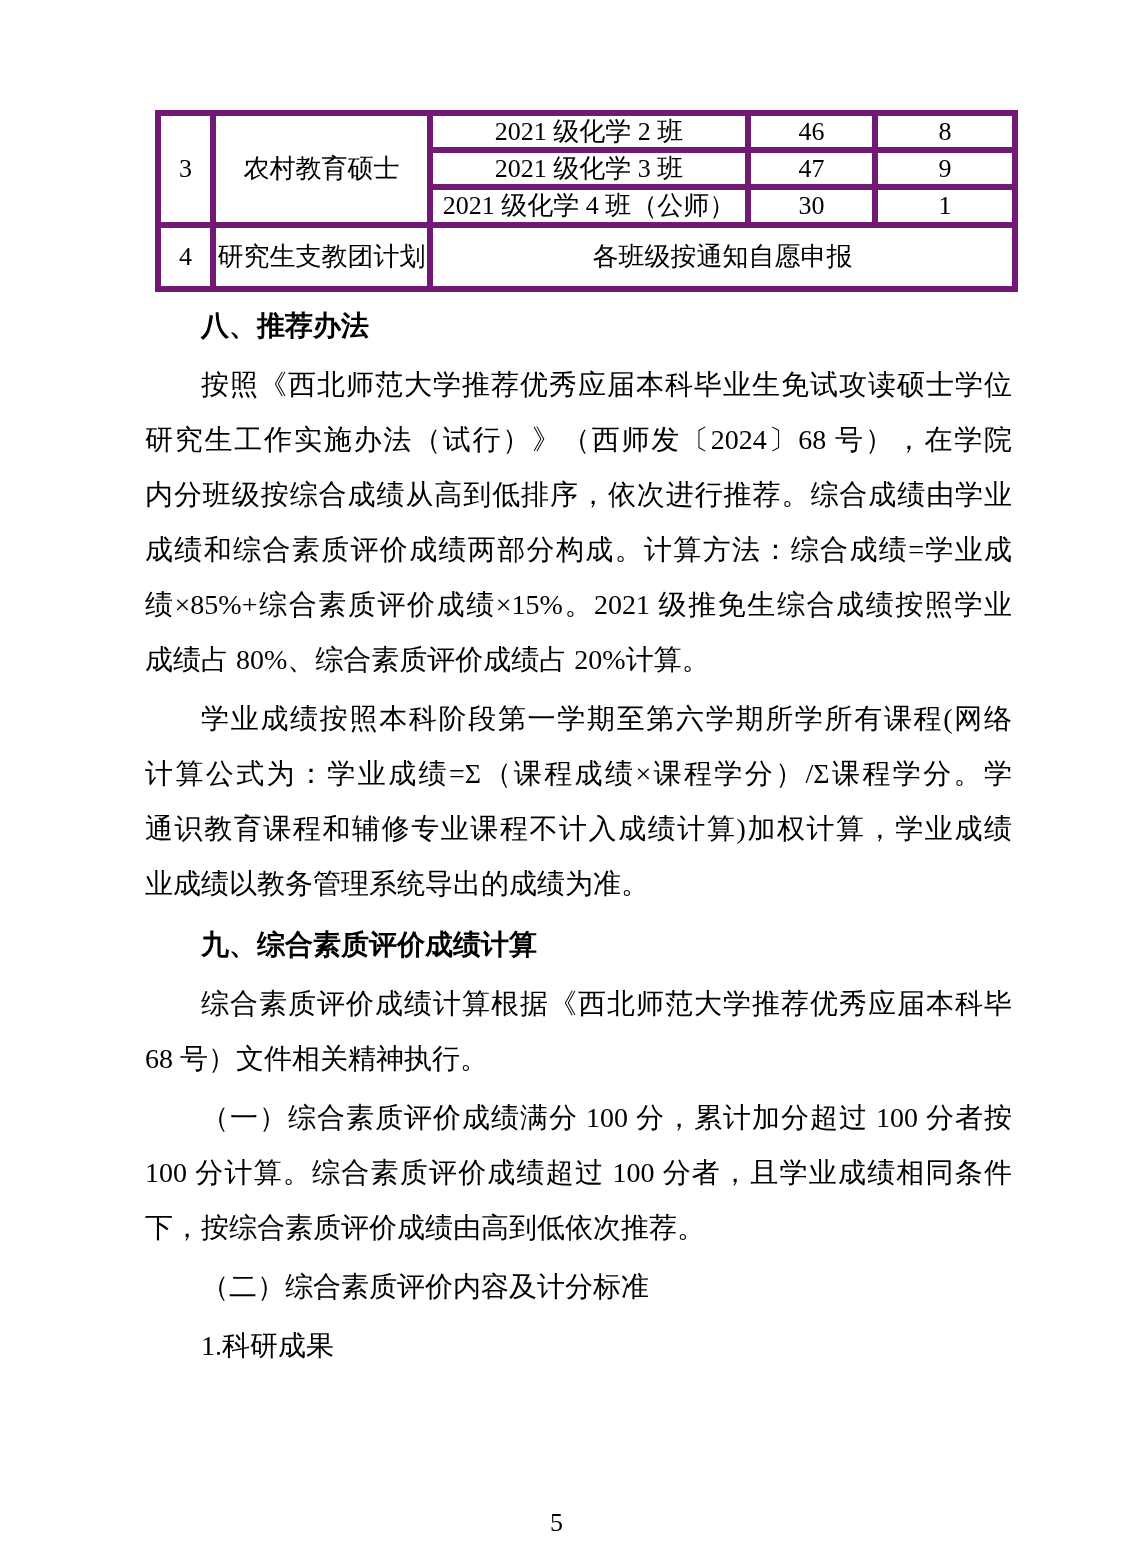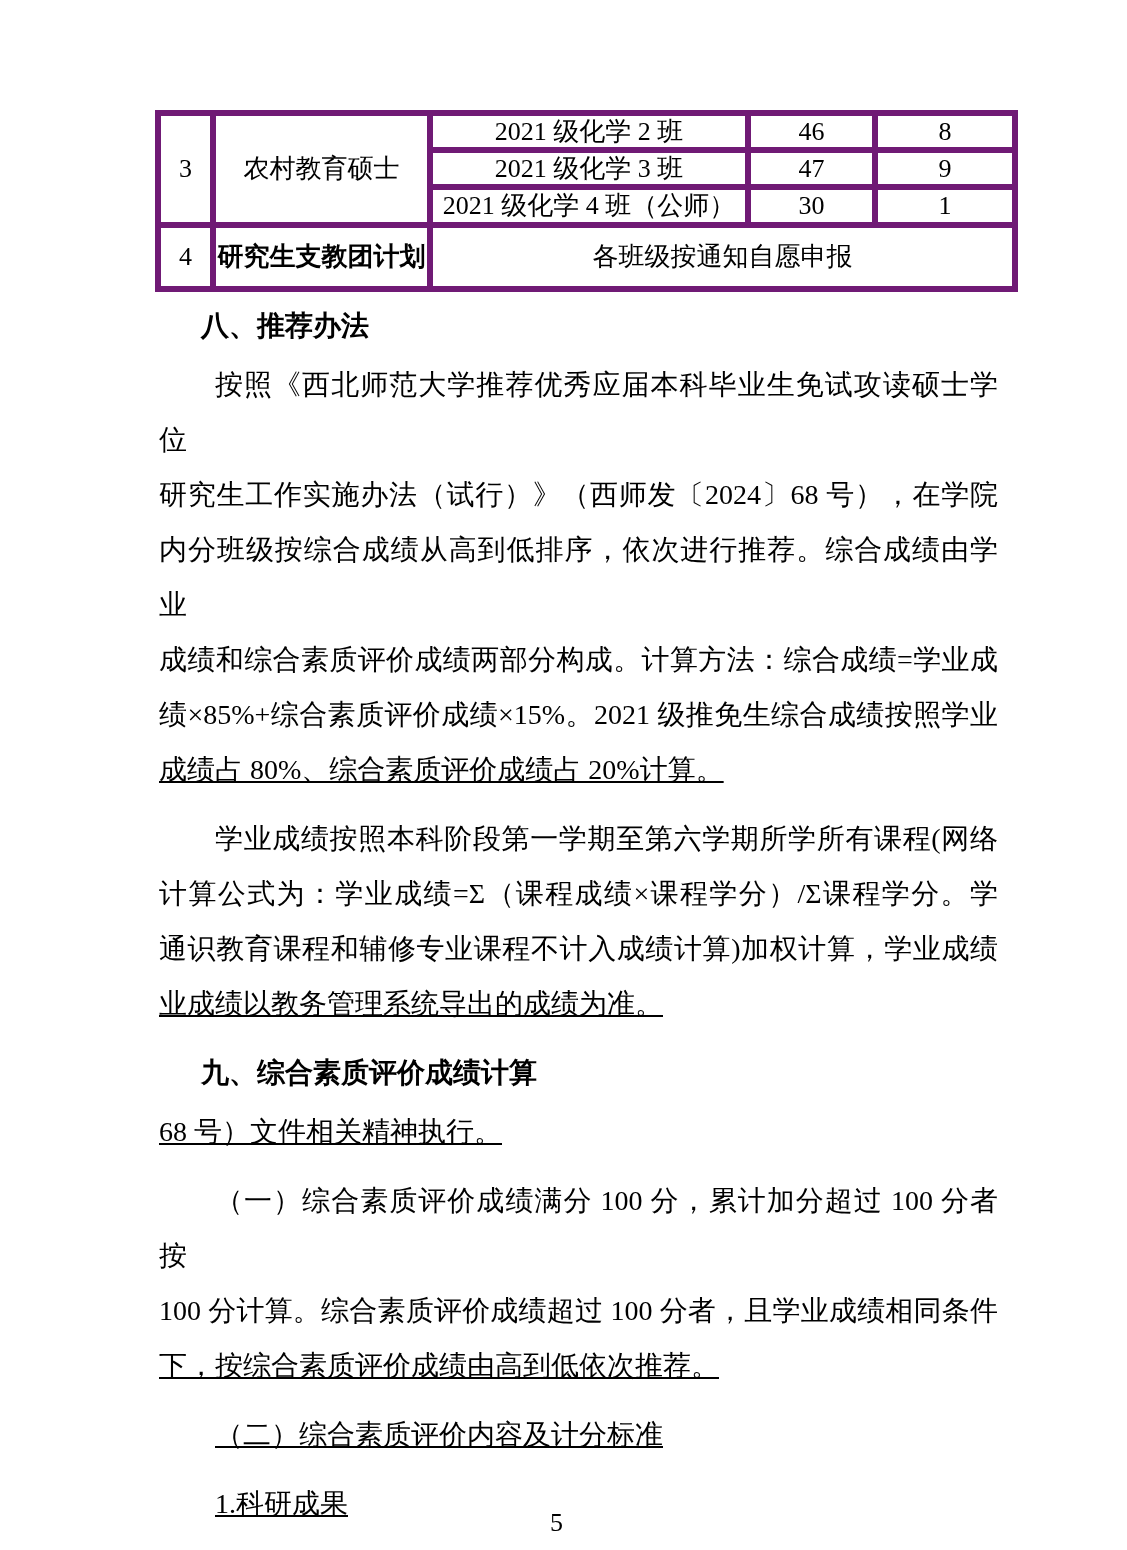--- a/index.html
+++ b/index.html
@@ -31,38 +31,38 @@
     text-align: center;
     vertical-align: middle;
     padding: 0 0;
     line-height: 1.2;
     overflow: hidden;
   }
   tr.r1 { height: 36px; }
   tr.r2 { height: 19px; font-family: Liberation Serif, serif; }
   tr.r3 { height: 24px; }
   tr.r4 { height: 64px; }
-  td.wrap2 { line-height: 30px; padding: 0 12px; font-weight: bold; }
+  td.wrap2 { line-height: 30px; padding: 0 12px; }
   
   .h {
     font-family: "Liberation Sans", "DejaVu Sans", sans-serif;
     font-weight: bold;
     font-size: 28px;
     line-height: 55px;
     text-indent: 2em;
     margin-top: 6px;
   }
-  .para { margin: 14px; margin-top: 4px; }
+  .para { margin: 0; margin-top: 4px; }
   .line {
     font-size: 28px;
     line-height: 55px;
     text-align: justify;
     text-align-last: justify;
   }
-  .line.last { text-align-last: left; text-decoration: underline; }
+  .line.last { text-align-last: left; }
   .line.indent { text-indent: 2em; }
   .pagenum {
     position: absolute;
     top: 1508px;
     left: 0;
     width: 1113px;
     text-align: center;
     font-size: 26px;
     line-height: 30px;
   }
@@ -121,20 +121,21 @@
     <div class="para">
       <div class="line indent">学业成绩按照本科阶段第一学期至第六学期所学所有课程(网络</div>
       <div class="line">计算公式为：学业成绩=Σ（课程成绩×课程学分）/Σ课程学分。学</div>
       <div class="line">通识教育课程和辅修专业课程不计入成绩计算)加权计算，学业成绩</div>
       <div class="line last">业成绩以教务管理系统导出的成绩为准。</div>
     </div>
 
     <div class="h">九、综合素质评价成绩计算</div>
 
     <div class="para">
+      <div class="line indent">综合素质评价成绩计算根据《西北师范大学推荐优秀应届本科毕</div>
       <div class="line last">68 号）文件相关精神执行。</div>
     </div>
 
     <div class="para">
       <div class="line indent">（一）综合素质评价成绩满分 100 分，累计加分超过 100 分者按</div>
       <div class="line">100 分计算。综合素质评价成绩超过 100 分者，且学业成绩相同条件</div>
       <div class="line last">下，按综合素质评价成绩由高到低依次推荐。</div>
     </div>
 
     <div class="para">

